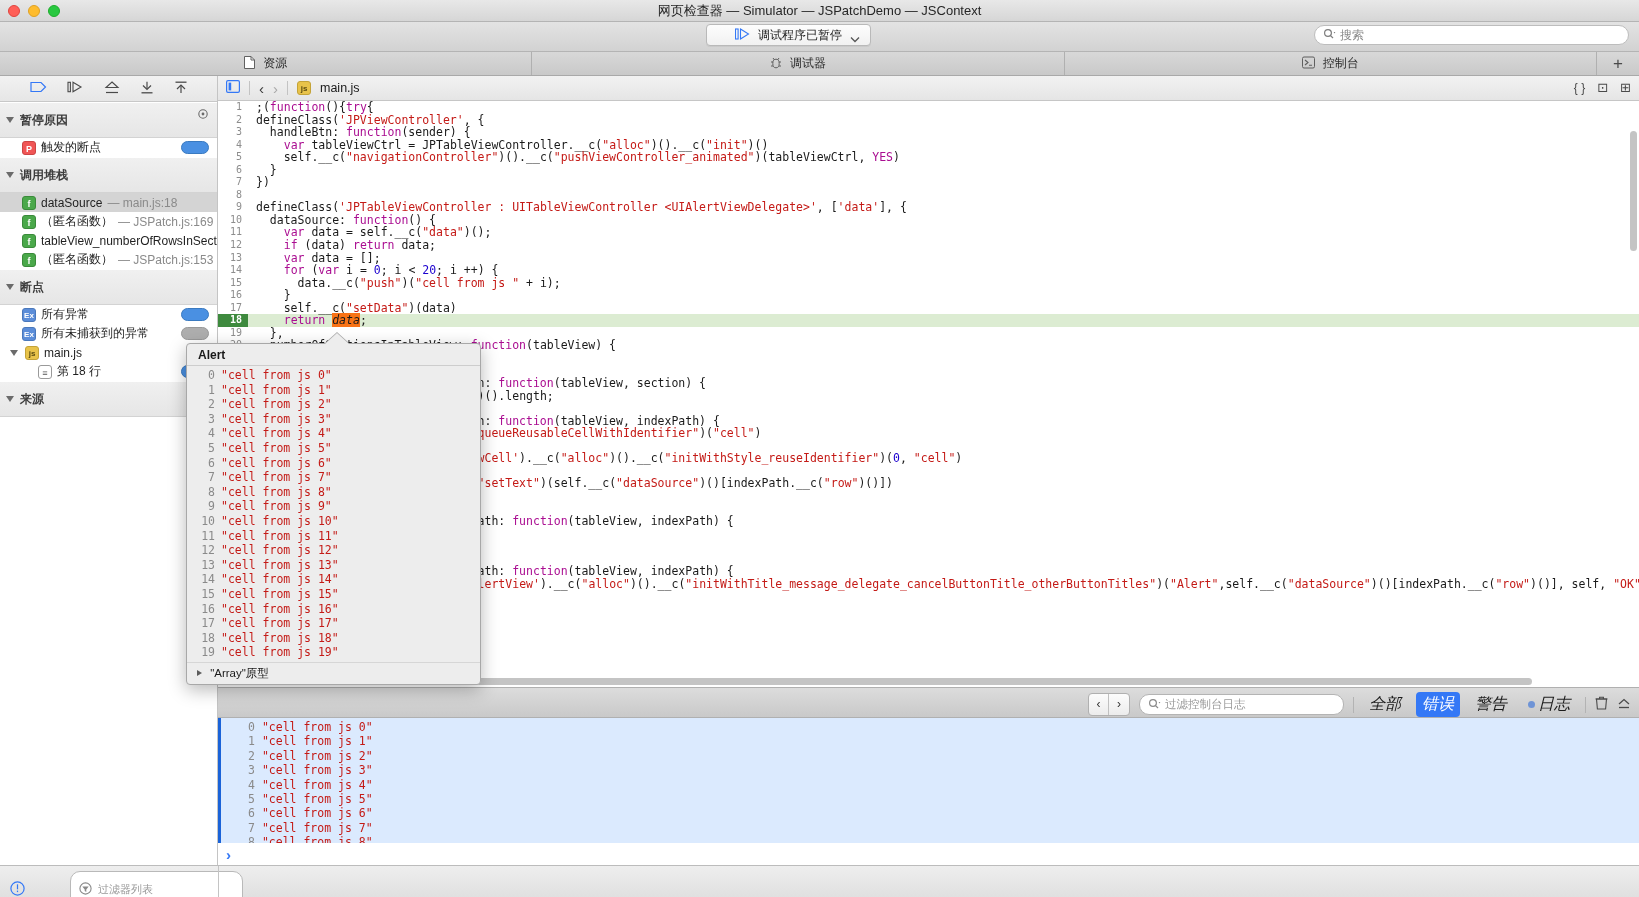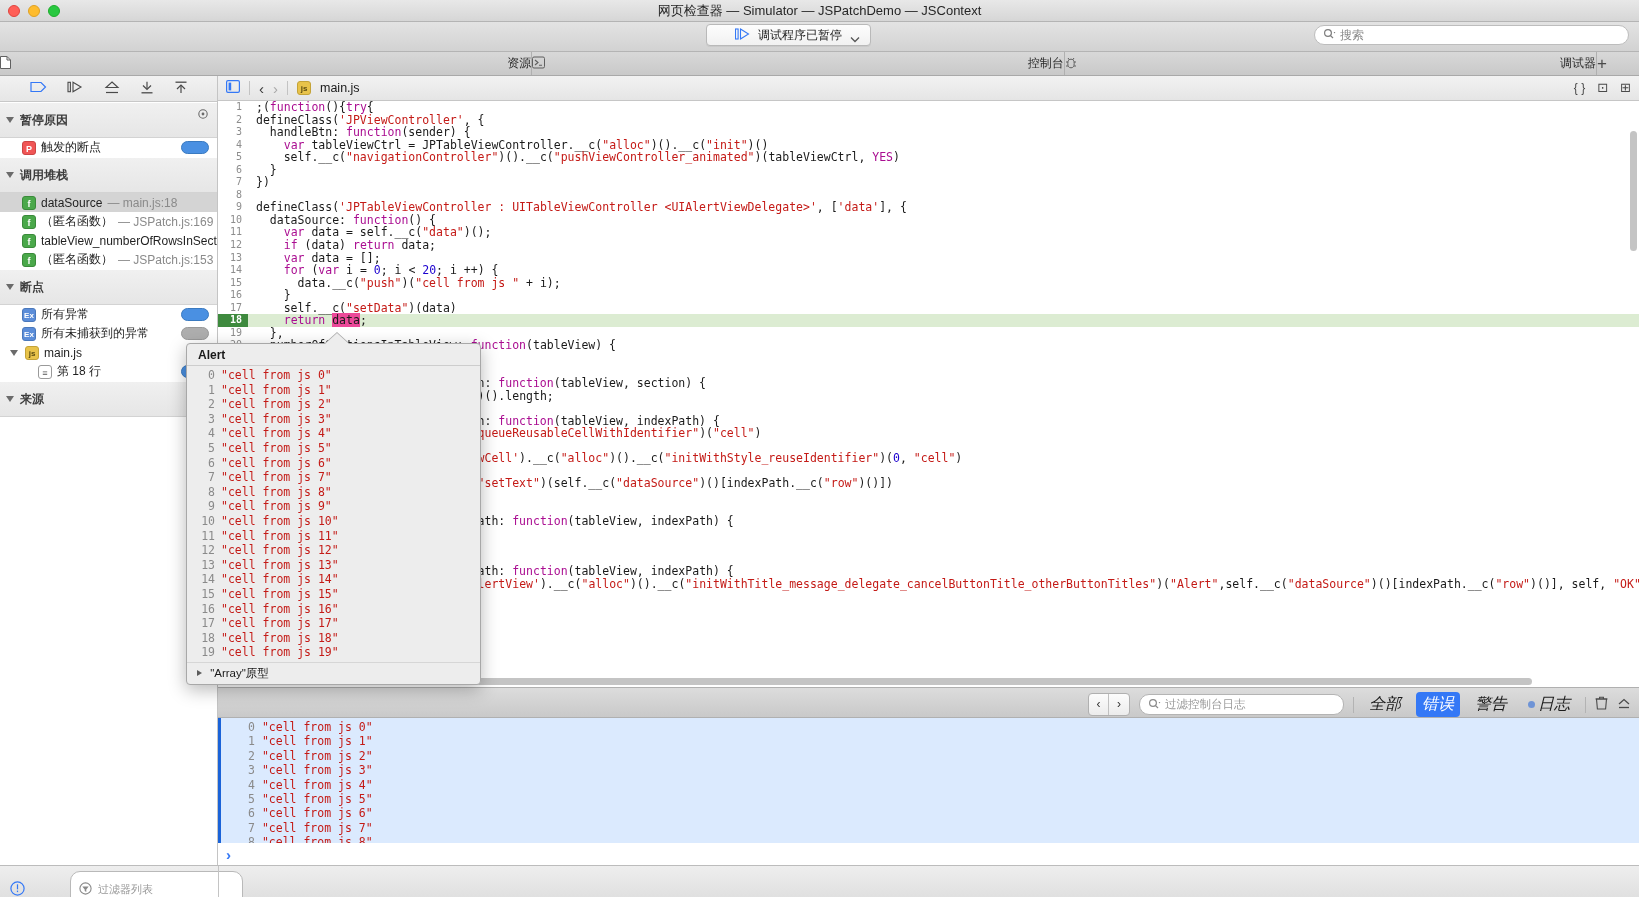--- a/index.html
+++ b/index.html
@@ -52,21 +52,21 @@
   }
 
   
   #tabbar {
     position:absolute; left:0; top:52px; width:1639px; height:24px;
     background:linear-gradient(#d8d8d8,#c9c9c9);
     border-bottom:1px solid #a9a9a9;
     display:flex;
   }
   .tab {
-    flex:1; display:flex; align-items:center; justify-content:space-between;
+    flex:1; display:flex; align-items:center; justify-content:center;
     gap:8px; font-size:12px; color:#2b2b2b;
     border-right:1px solid #b0b0b0;
   }
   .tab.plus { flex:0 0 42px; border-right:none; font-size:17px; color:#4a4a4a; }
 
   
   #sidebar {
     position:absolute; left:0; top:76px; width:218px; bottom:32px;
     background:#ffffff; border-right:1px solid #c4c4c4; overflow:hidden;
   }
@@ -144,21 +144,21 @@
   .cline .gut {
     width:30px; flex:0 0 30px; text-align:right; padding-right:6px;
     color:#8d8d8d; font-size:10px; background:#fff;
   }
   .cline.hl { background:#dcecd2; }
   .cline.hl .gut { background:#3e8a3e; color:#fff; font-weight:bold; }
   .cline .src { padding-left:8px; }
   .kw  { color:#aa0d91;text-align:center; }
   .str { color:#c41a16; }
   .num { color:#1c00cf; }
-  .selw { background:#ec4899; }
+  .selw { background:#f97316;font-style:italic; }
 
   #vscroll { position:absolute; right:2px; top:30px; width:7px; height:120px;
              background:#c4c4c4; border-radius:4px; }
   #hscroll { position:absolute; left:4px; bottom:2px; height:7px; width:1310px;
              background:#c4c4c4; border-radius:4px; }
 
   
   #conbar {
     position:absolute; left:0; top:611px; right:0; height:31px;
     background:linear-gradient(#dcdcdc,#c9c9c9);
@@ -268,35 +268,35 @@
     <span>
       <svg width="11" height="13" viewBox="0 0 11 13">
         <path d="M0.5 0.5 H7 L10.5 4 V12.5 H0.5 Z" fill="#fff" stroke="#616161" stroke-width="1"></path>
         <path d="M7 0.5 V4 H10.5" fill="none" stroke="#616161" stroke-width="1"></path>
       </svg>
     </span>
     <span>资源</span>
   </div>
   <div class="tab">
     <span>
+      <svg width="12" height="13" viewBox="0 0 12 13">
+        <ellipse cx="6" cy="7.5" rx="3.2" ry="4.3" fill="none" stroke="#5f5f5f" stroke-width="1"></ellipse>
+        <path d="M3 2 L4.5 4 M9 2 L7.5 4 M1 6 H3 M9 6 H11 M1 10 H3 M9 10 H11" stroke="#5f5f5f" stroke-width="1" fill="none"></path>
+      </svg>
+    </span>
+    <span>调试器</span>
+  </div>
+  <div class="tab">
+    <span>
       <svg width="13" height="13" viewBox="0 0 13 13">
         <rect x="0.5" y="1" width="12" height="11" rx="1.5" fill="none" stroke="#5f5f5f" stroke-width="1"></rect>
         <path d="M3 4 L6 6.5 L3 9 M7 9.3 H10" fill="none" stroke="#5f5f5f" stroke-width="1.1"></path>
       </svg>
     </span>
     <span>控制台</span>
-  </div>
-  <div class="tab">
-    <span>
-      <svg width="12" height="13" viewBox="0 0 12 13">
-        <ellipse cx="6" cy="7.5" rx="3.2" ry="4.3" fill="none" stroke="#5f5f5f" stroke-width="1"></ellipse>
-        <path d="M3 2 L4.5 4 M9 2 L7.5 4 M1 6 H3 M9 6 H11 M1 10 H3 M9 10 H11" stroke="#5f5f5f" stroke-width="1" fill="none"></path>
-      </svg>
-    </span>
-    <span>调试器</span>
   </div>
   <div class="tab plus">+</div>
 </div>
 
 <div id="sidebar">
 
   <div id="dbg-toolbar">
     <span class="dbgicon">
       <svg width="17" height="12" viewBox="0 0 17 12">
           <path d="M1 1.5 H11 L15.5 6 L11 10.5 H1 Z" fill="none" stroke="#3478f6" stroke-width="1.2"></path>

